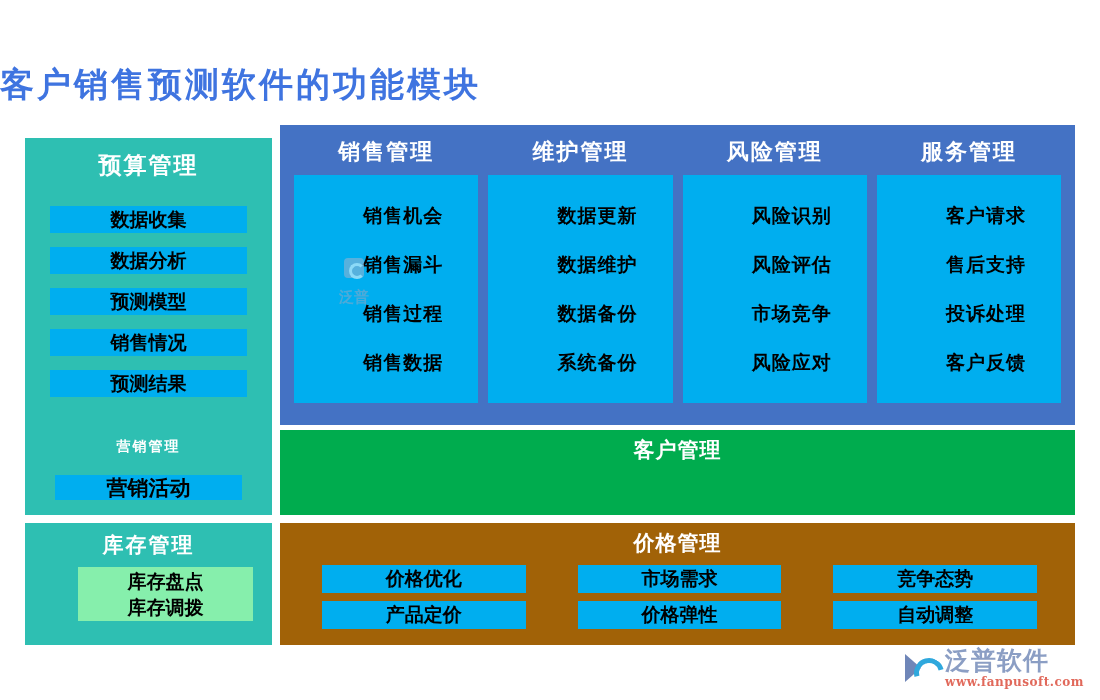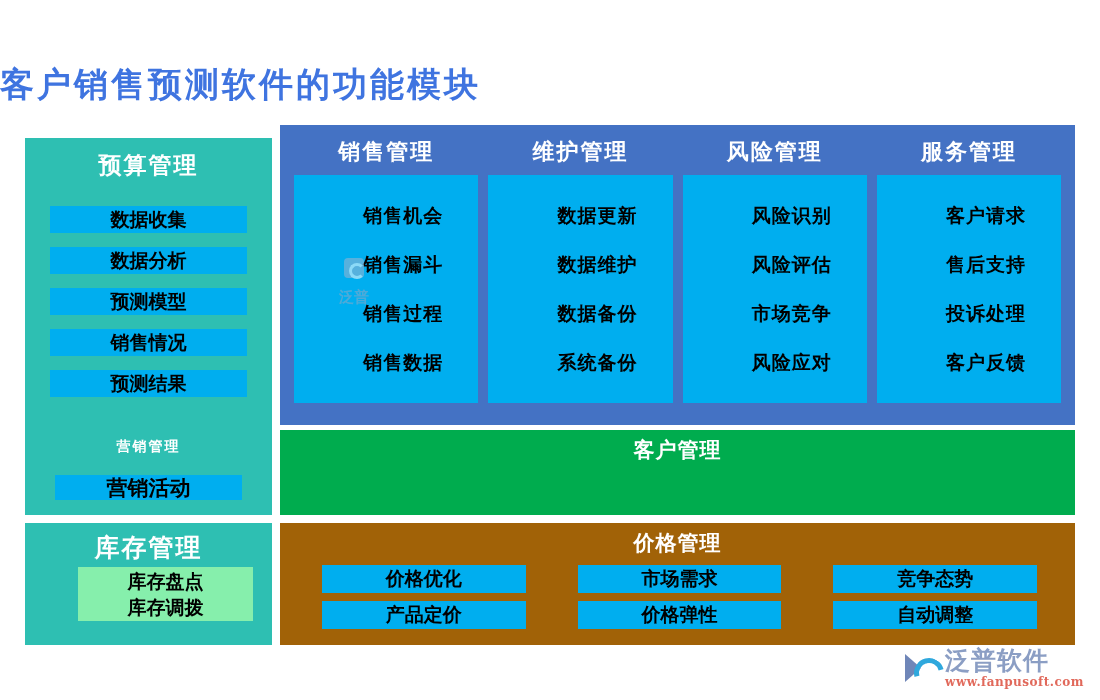--- a/index.html
+++ b/index.html
@@ -76,21 +76,21 @@
   #customer-panel{left:280px;top:430px;width:795px;height:85px;}
   #customer-panel .panel-title{font-size:21px;padding-top:6px;letter-spacing:1px;}
   .cust-row{
     position:absolute;left:12px;top:43px;width:771px;
     display:flex;justify-content:space-between;
   }
   .cust-row .chip{width:130px;height:28px;font-size:19px;}
 
   
   #inventory-panel{left:25px;top:523px;width:247px;height:122px;}
-  #inventory-panel .panel-title{font-size:25px;padding-top:8px;letter-spacing:2px;}
+  #inventory-panel .panel-title{font-size:21px;padding-top:8px;letter-spacing:2px;}
   .inv-box{
     position:absolute;left:53px;top:44px;width:175px;height:54px;
     background:#86efac;display:flex;flex-direction:column;
     align-items:center;justify-content:center;
   }
   .inv-box span{
     color:#000;font-size:19px;font-weight:bold;line-height:26px;
     font-family:"DejaVu Serif","Liberation Serif",serif;
   }
 

